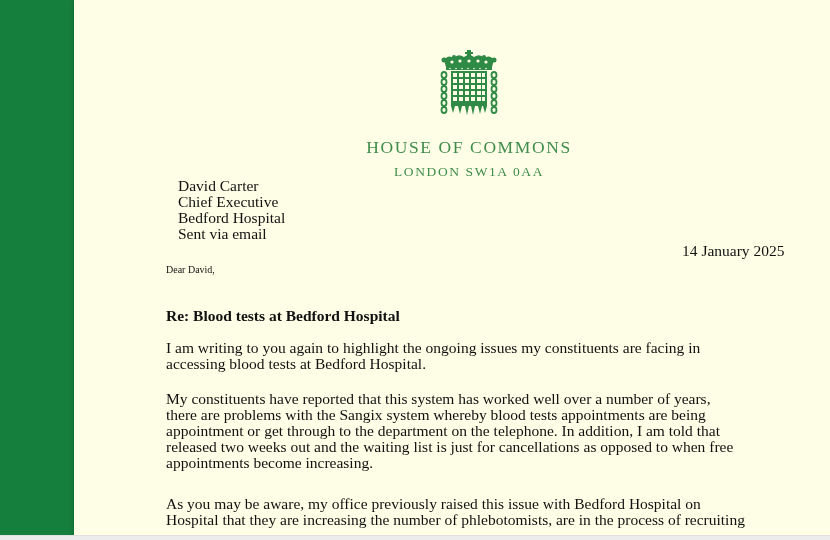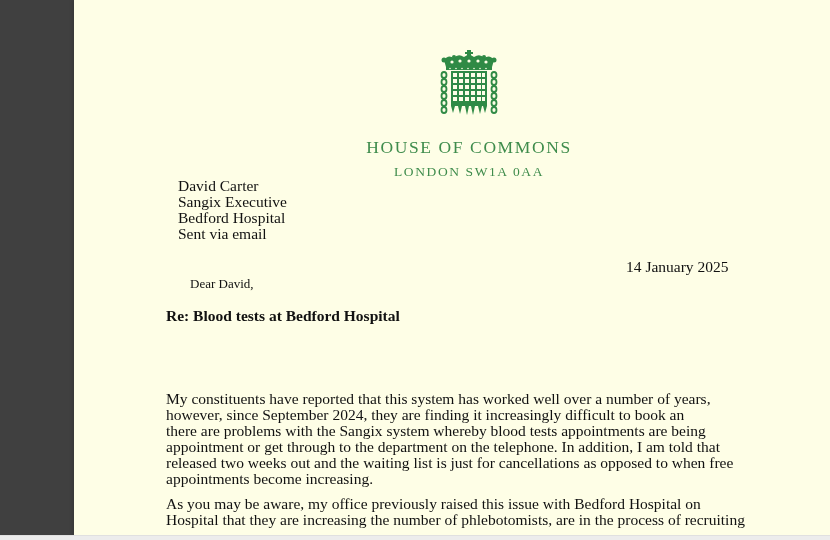--- a/index.html
+++ b/index.html
@@ -7,21 +7,21 @@
       padding: 0;
       width: 830px;
       height: 540px;
       overflow: hidden;
       background: #e5e5e5;
     }
     .viewer {
       position: relative;
       width: 830px;
       height: 540px;
-      background: #404040;
+      background: #15803d;
       overflow: hidden;
     }
     .page {
       position: absolute;
       left: 74px;
       top: 0;
       width: 760px;
       height: 536px;
       background: #fefee6;
       box-shadow: -2px 0 3px rgba(0,0,0,0.12);
@@ -59,32 +59,30 @@
     .recipient {
       position: absolute;
       left: 104px;
       top: 178px;
       font-size: 15.5px;
       line-height: 16px;
     }
     .recipient div { white-space: nowrap; }
     .date {
       position: absolute;
-      left: 552px;
+      left: 608px;
       top: 242px;
       font-size: 15.5px;
       white-space: nowrap;
-      margin-top: 16px;
     }
     .salutation {
       position: absolute;
       left: 92px;
-      top: 276px;
-      font-size: 13px;
-      margin-left: 24px;
+      top: 264px;
+      font-size: 10px;
     }
     .subject {
       position: absolute;
       left: 92px;
       top: 307px;
       font-size: 15.5px;
       font-weight: bold;
       text-align: right;
     }
     .para {
@@ -199,35 +197,38 @@
           <rect x="39" y="47" width="4" height="4"></rect>
           <rect x="44" y="47" width="3" height="4"></rect>
       </g>
     </svg>
 
     <div class="house-title">HOUSE OF COMMONS</div>
     <div class="house-address">LONDON SW1A 0AA</div>
 
     <div class="recipient">
       <div>David Carter</div>
-      <div>Sangix Executive</div>
+      <div>Chief Executive</div>
       <div>Bedford Hospital</div>
       <div>Sent via email</div>
     </div>
 
     <div class="date">14 January 2025</div>
 
     <div class="salutation">Dear David,</div>
 
     <div class="subject">Re: Blood tests at Bedford Hospital</div>
 
+    <div class="para p1">
+      <span class="ln">I am writing to you again to highlight the ongoing issues my constituents are facing in</span>
+      <span class="ln">accessing blood tests at Bedford Hospital.</span>
+    </div>
 
     <div class="para p2">
       <span class="ln">My constituents have reported that this system has worked well over a number of years,</span>
-      <span class="ln">however, since September 2024, they are finding it increasingly difficult to book an</span>
       <span class="ln">there are problems with the Sangix system whereby blood tests appointments are being</span>
       <span class="ln">appointment or get through to the department on the telephone. In addition, I am told that</span>
       <span class="ln">released two weeks out and the waiting list is just for cancellations as opposed to when free</span>
       <span class="ln">appointments become increasing.</span>
     </div>
 
     <div class="para p3">
       <span class="ln">As you may be aware, my office previously raised this issue with Bedford Hospital on</span>
       <span class="ln">Hospital that they are increasing the number of phlebotomists, are in the process of recruiting</span>
     </div>

